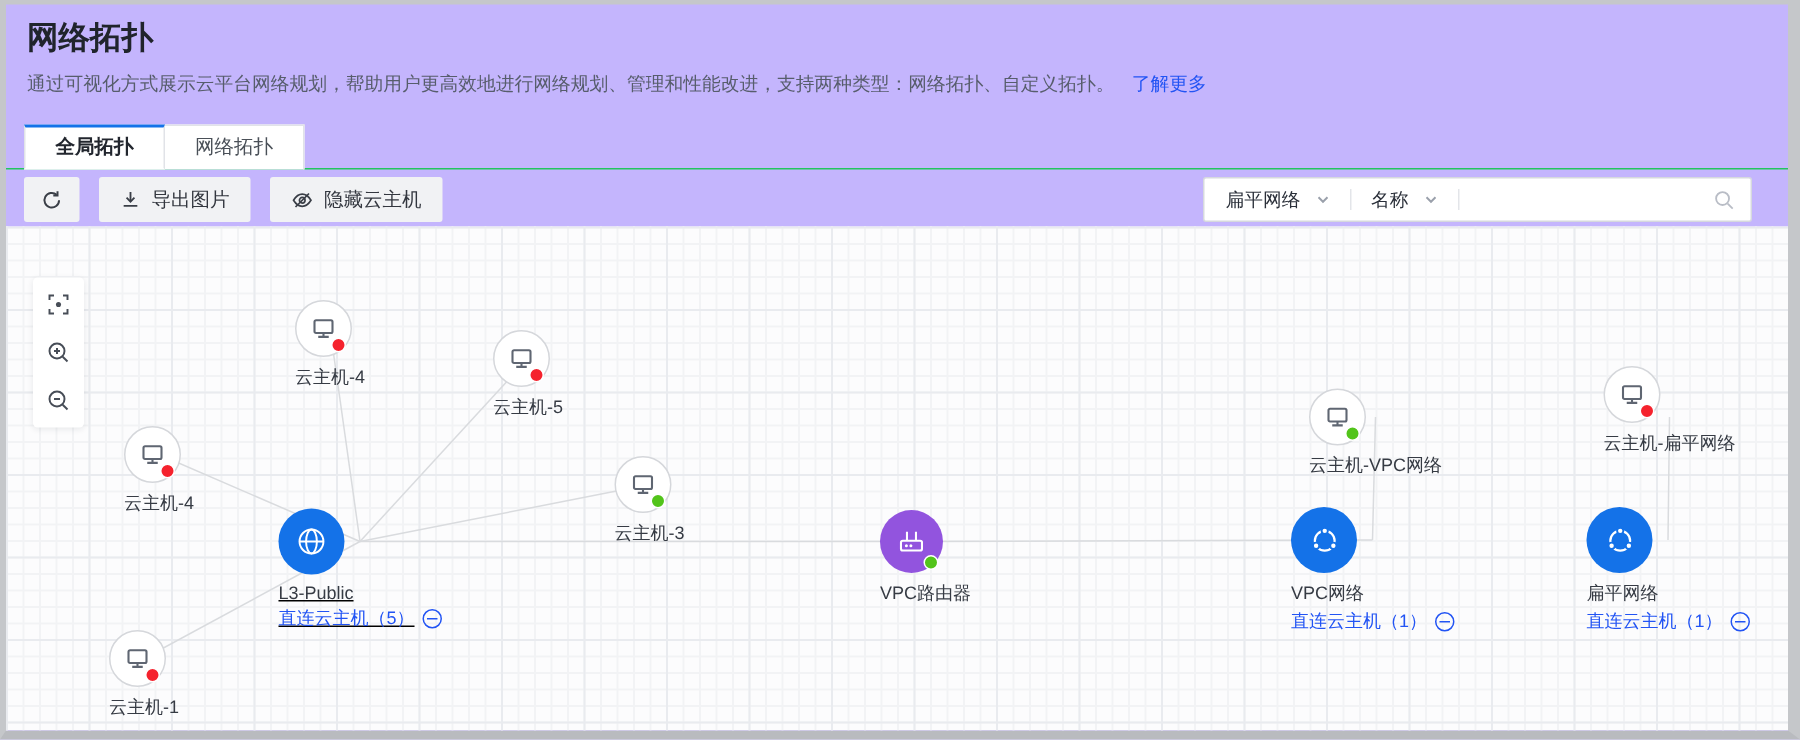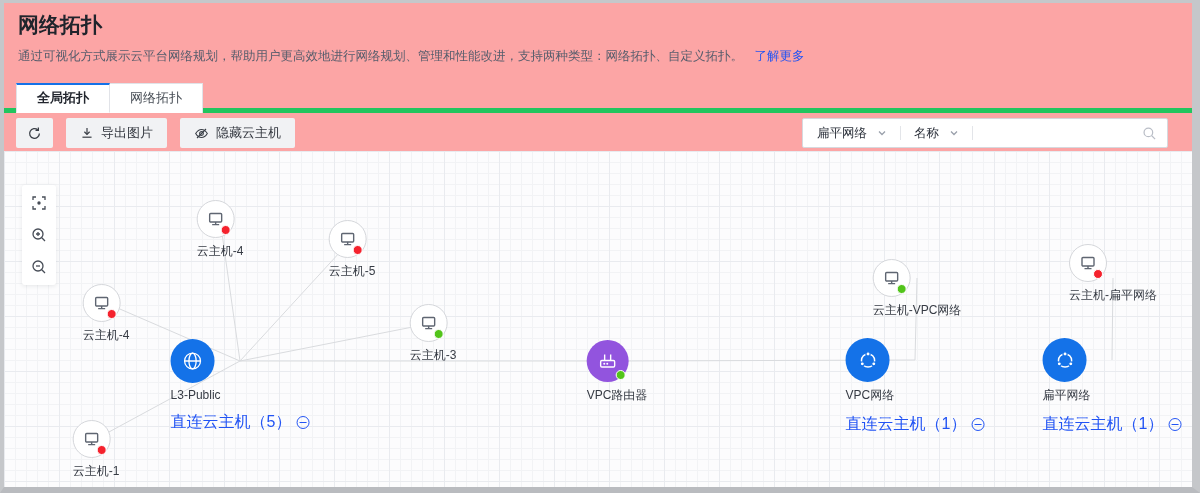--- a/index.html
+++ b/index.html
@@ -1,27 +1,27 @@
 <!DOCTYPE html>
 <html><head>
 <meta charset="utf-8">
 <style>
   * { margin:0; padding:0; box-sizing:border-box; }
   body { font-family:"Liberation Sans","DejaVu Sans",sans-serif; background:#e9eaec; }
   .frame {
-    position:relative; width:1200px; height:493px; background:#fca5a5; overflow:hidden;
+    position:relative; width:1200px; height:493px; background:#c4b5fd; overflow:hidden;
     border-top:3px solid #c5c7ca; border-left:4px solid #c5c7ca;
     border-right:8px solid #c5c7ca; border-bottom:6px solid #b9bbbf;
   }
   
   .page-title { position:absolute; left:14px; top:8px; font-size:21px; font-weight:700; color:#20242c; }
   .page-desc { position:absolute; left:14px; top:45px; font-size:12.5px; color:#575d6c; white-space:nowrap; }
   .learn-more { color:#2254f4; text-decoration:none; cursor:pointer; margin-left:8px;font-family:Liberation Serif, serif; }
   
-  .tabbar { position:absolute; left:0; right:0; top:80px; height:30px; display:flex; padding-left:12px; border-bottom:5px solid #22c55e; }
+  .tabbar { position:absolute; left:0; right:0; top:80px; height:30px; display:flex; padding-left:12px; border-bottom:1px solid #22c55e; }
   .tab { height:30px; line-height:28px; padding:0 20px; font-size:13px; color:#4a5058; background:#fff;
          border:1px solid #e1e3e8; border-bottom:none; margin-bottom:-1px; cursor:pointer; }
   .tab + .tab { border-left:none; }
   .tab.active { border-top:2px solid #1472e8; line-height:26px; color:#22262e; font-weight:700;
                 border-bottom:1px solid #fff; }
   
   .toolbar { position:absolute; left:12px; top:115px; display:flex; gap:13px; align-items:center;font-family:Liberation Mono, monospace; }
   .tbtn { display:inline-flex; align-items:center; gap:7px; height:30px; padding:0 14px; border:none;
           background:#f1f2f4; border-radius:2px; font-size:13px; color:#33373f; cursor:pointer;
           font-family:inherit; }
@@ -47,21 +47,21 @@
   .canvas-tools { position:absolute; left:18px; top:34px; width:34px; background:#fff; border-radius:3px;
                   box-shadow:0 1px 4px rgba(30,35,45,.10); display:flex; flex-direction:column; align-items:center;
                   padding:8px 0; gap:12px; }
   .ctool { border:none; background:transparent; cursor:pointer; width:20px; height:20px; padding:0;
            display:flex; align-items:center; justify-content:center; }
   
   .tnode { position:absolute; transform:translateX(-50%); display:flex; flex-direction:column; align-items:flex-start; cursor:pointer; }
   .ncircle { position:relative; border-radius:50%; display:flex; align-items:center; justify-content:center; flex-shrink:0; }
   .statusdot { position:absolute; width:10px; height:10px; border-radius:50%; right:3px; bottom:2px; border:1.5px solid #fff; }
   .nlabel { margin-top:5px; font-size:12px; color:#363b44; white-space:nowrap; }
-  .nlink { display:flex; align-items:center; gap:5px; margin-top:10px; font-size:16px; color:#2254f4; white-space:nowrap; cursor:pointer; }
+  .nlink { display:flex; align-items:center; gap:5px; margin-top:2px; font-size:12px; color:#2254f4; white-space:nowrap; cursor:pointer; }
   .minus-circle { width:13px; height:13px; border:1px solid #2254f4; border-radius:50%;
                   display:inline-flex; align-items:center; justify-content:center; }
   .minus-bar { width:7px; height:0; border-top:1.4px solid #2254f4; }
 </style>
 </head>
 <body>
 
 <div class="frame">
 
   <div class="page-title">网络拓扑</div>
@@ -178,21 +178,21 @@
         <div class="tnode" style="left: 348px; top: 69px;">
           <div class="ncircle" style="width:38px;height:38px;background:#fff;border:1px solid #d5d7db">
             <svg width="20" height="20" viewBox="0 0 20 20" fill="none" stroke="#5f6672" stroke-width="1.4">
               <rect x="4" y="4.5" width="12" height="8.5" rx="1"></rect>
               <path d="M10 13v2.4M6.5 15.6h7"></path>
             </svg>
             <span class="statusdot" style="background:#f5222d"></span>
           </div>
           <div class="nlabel">云主机-5</div>
         </div>
-        <div class="tnode" style="left: 236px; top: 188px;">
+        <div class="tnode" style="left: 236px; top: 188px; text-decoration: underline;">
           <div class="ncircle" style="width:44px;height:44px;background:#1472e8;border:none">
             <svg width="24" height="24" viewBox="0 0 22 22" fill="none" stroke="#fff" stroke-width="1.2">
               <circle cx="11" cy="11" r="7.3"></circle>
               <ellipse cx="11" cy="11" rx="3.3" ry="7.3"></ellipse>
               <path d="M3.7 11h14.6"></path>
             </svg>
           </div>
           <div class="nlabel">L3-Public</div>
           <div class="nlink">
             <span>直连云主机（5）</span>

